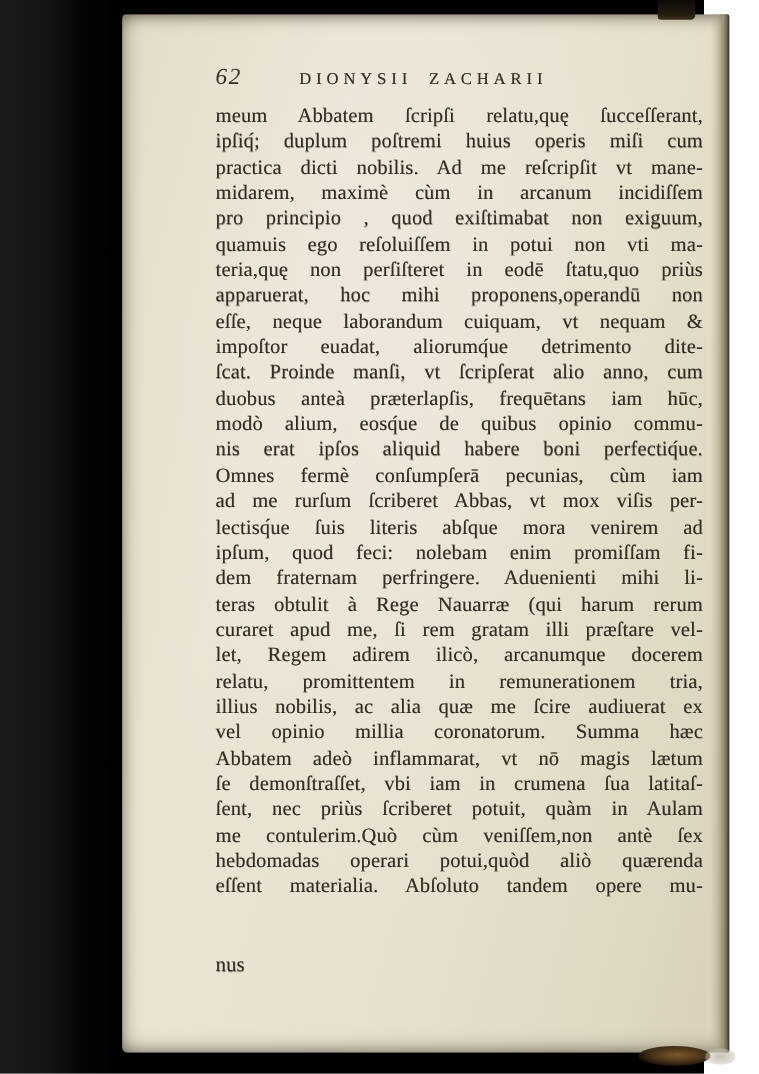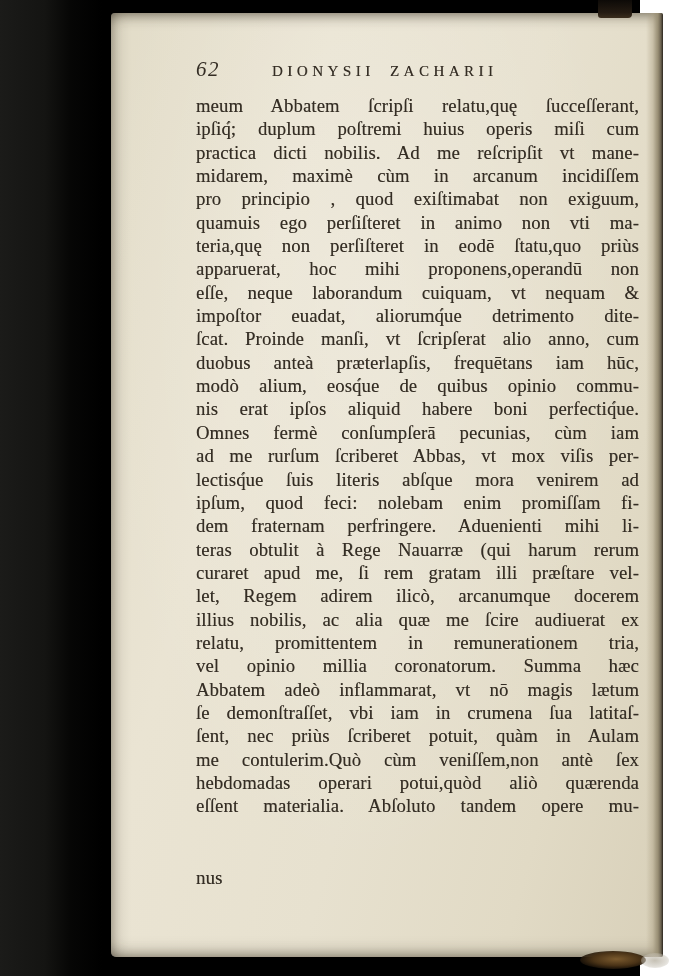--- a/index.html
+++ b/index.html
@@ -105,39 +105,39 @@
     <div class="page-header">
       <span class="pagenum">62</span>
       <span class="running-title">DIONYSII ZACHARII</span>
     </div>
     <div class="textblock">
         <div class="line">meum Abbatem ſcripſi relatu,quę ſucceſſerant,</div>
         <div class="line">ipſiq́; duplum poſtremi huius operis miſi cum</div>
         <div class="line">practica dicti nobilis.  Ad me reſcripſit vt mane-</div>
         <div class="line">midarem, maximè cùm in arcanum incidiſſem</div>
         <div class="line">pro principio , quod exiſtimabat non exiguum,</div>
-        <div class="line">quamuis ego perſiſteret in animo non vti ma-</div>
+        <div class="line">quamuis ego reſoluiſſem in potui non vti ma-</div>
         <div class="line">teria,quę non perſiſteret in eodē ſtatu,quo priùs</div>
         <div class="line">apparuerat, hoc mihi proponens,operandū non</div>
         <div class="line">eſſe, neque laborandum cuiquam, vt nequam &amp;</div>
         <div class="line">impoſtor euadat, aliorumq́ue detrimento dite-</div>
         <div class="line">ſcat. Proinde manſi, vt ſcripſerat alio anno, cum</div>
         <div class="line">duobus anteà præterlapſis, frequētans iam hūc,</div>
         <div class="line">modò alium, eosq́ue de quibus opinio commu-</div>
         <div class="line">nis erat ipſos aliquid habere boni perfectiq́ue.</div>
         <div class="line">Omnes fermè conſumpſerā pecunias, cùm iam</div>
         <div class="line">ad me rurſum ſcriberet Abbas, vt mox viſis per-</div>
         <div class="line">lectisq́ue ſuis literis abſque mora venirem ad</div>
         <div class="line">ipſum, quod feci: nolebam enim promiſſam fi-</div>
         <div class="line">dem fraternam perfringere.  Aduenienti mihi li-</div>
         <div class="line">teras obtulit à Rege Nauarræ (qui harum rerum</div>
         <div class="line">curaret apud me, ſi rem gratam illi præſtare vel-</div>
         <div class="line">let, Regem adirem ilicò, arcanumque docerem</div>
+        <div class="line">relatu, promittentem in remunerationem tria,</div>
         <div class="line">illius nobilis, ac alia quæ me ſcire audiuerat ex</div>
-        <div class="line">relatu, promittentem in remunerationem tria,</div>
         <div class="line">vel opinio millia coronatorum.  Summa hæc</div>
         <div class="line">Abbatem adeò inflammarat, vt nō magis lætum</div>
         <div class="line">ſe demonſtraſſet, vbi iam in crumena ſua latitaſ-</div>
         <div class="line">ſent, nec priùs ſcriberet potuit, quàm in Aulam</div>
         <div class="line">me contulerim.Quò cùm veniſſem,non antè ſex</div>
         <div class="line">hebdomadas operari potui,quòd aliò quærenda</div>
         <div class="line">eſſent materialia.  Abſoluto tandem opere mu-</div>
       </div>
     <div class="catchword">nus</div>
     <div class="page-edge"></div>

